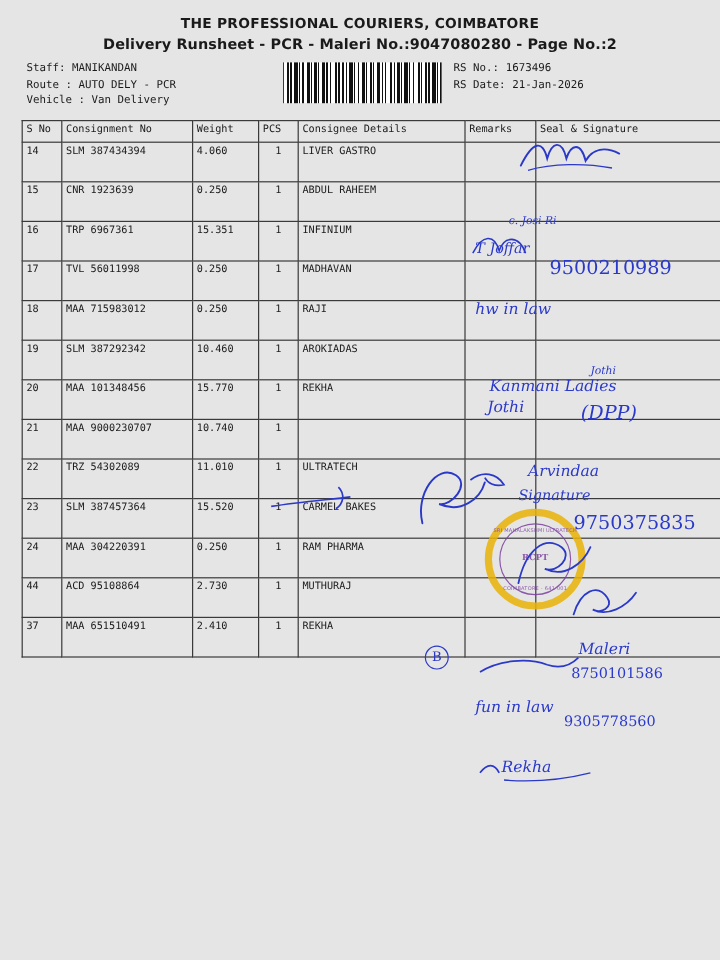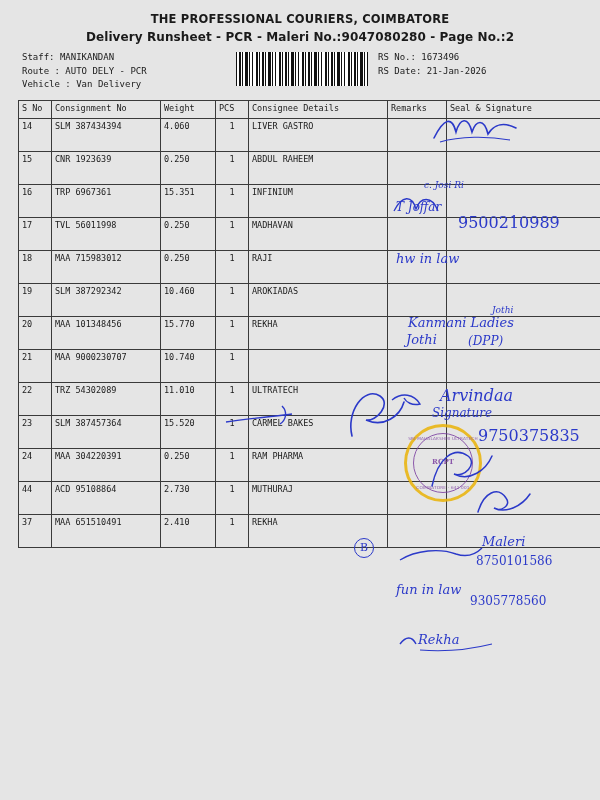--- a/index.html
+++ b/index.html
@@ -125,21 +125,21 @@
     pointer-events: none;
   }
   .scribble {
     position: absolute;
     pointer-events: none;
   }
   .stamp {
     position: absolute;
     width: 72px;
     height: 72px;
-    border: 3px solid #eab308;
+    border: 6px solid #eab308;
     border-radius: 50%;
     color: #7b3fa0;
     pointer-events: none;
     opacity: .85;
   }
   .stamp .inner {
     position: absolute;
     left: 6px; top: 6px; right: 6px; bottom: 6px;
     border: 1px solid #7b3fa0;
     border-radius: 50%;
@@ -358,32 +358,32 @@
   <svg class="scribble" style="left:392px; top:193px;" width="80" height="26" viewBox="0 0 80 26">
     <path d="M2 18 C10 2, 20 2, 24 16 C28 4, 40 2, 46 18" fill="none" stroke="#2b39c9" stroke-width="1.3"></path>
   </svg>
 
   <div class="ink" style="left:396px; top:251px; font-size:13px;">hw in law</div>
 
   <div class="ink" style="left:408px; top:293px; font-size:13px;margin-top:22px;">Kanmani Ladies</div>
   <div class="ink" style="left:492px; top:305px; font-size:9px;">Jothi</div>
 
   <div class="ink" style="left:406px; top:332px; font-size:13px;">Jothi</div>
-  <div class="ink" style="left:468px; top:334px; font-size:12px;">(DPP)</div>
+  <div class="ink" style="left:484px; top:334px; font-size:16px;">(DPP)</div>
 
   <svg class="scribble" style="left:222px; top:402px;" width="110" height="30" viewBox="0 0 110 30">
     <path d="M4 20 C30 16, 56 14, 70 12" fill="none" stroke="#2b39c9" stroke-width="1.4"></path>
     <path d="M60 4 C66 10, 64 18, 58 22" fill="none" stroke="#2b39c9" stroke-width="1.4"></path>
   </svg>
 
   <svg class="scribble" style="left:340px; top:376px;" width="120" height="66" viewBox="0 0 120 66">
     <path d="M12 60 C6 36, 24 10, 40 20 C52 28, 36 46, 26 44 C44 52, 60 40, 64 26" fill="none" stroke="#2b39c9" stroke-width="1.6" stroke-linecap="round"></path>
     <path d="M52 24 C62 16, 74 18, 80 28 C72 30, 66 26, 64 22" fill="none" stroke="#2b39c9" stroke-width="1.4"></path>
   </svg>
-  <div class="ink" style="left:440px; top:386px; font-size:16px;">Arvindaa</div>
+  <div class="ink" style="left:440px; top:386px; font-size:13px;">Arvindaa</div>
   <div class="ink" style="left:432px; top:406px; font-size:12px;">Signature</div>
   <div class="ink" style="left:478px; top:426px; font-size:16px; font-style:normal;">9750375835</div>
 
   <div class="stamp" style="left:404px; top:424px;">
     <div class="inner"></div>
     <div class="txt-top">SRI MAHALAKSHMI ULTRATECH</div>
     <div class="txt-mid">RCPT</div>
     <div class="txt-bot">COIMBATORE - 641 001</div>
   </div>
   <svg class="scribble" style="left:424px; top:438px;" width="80" height="56" viewBox="0 0 80 56">

